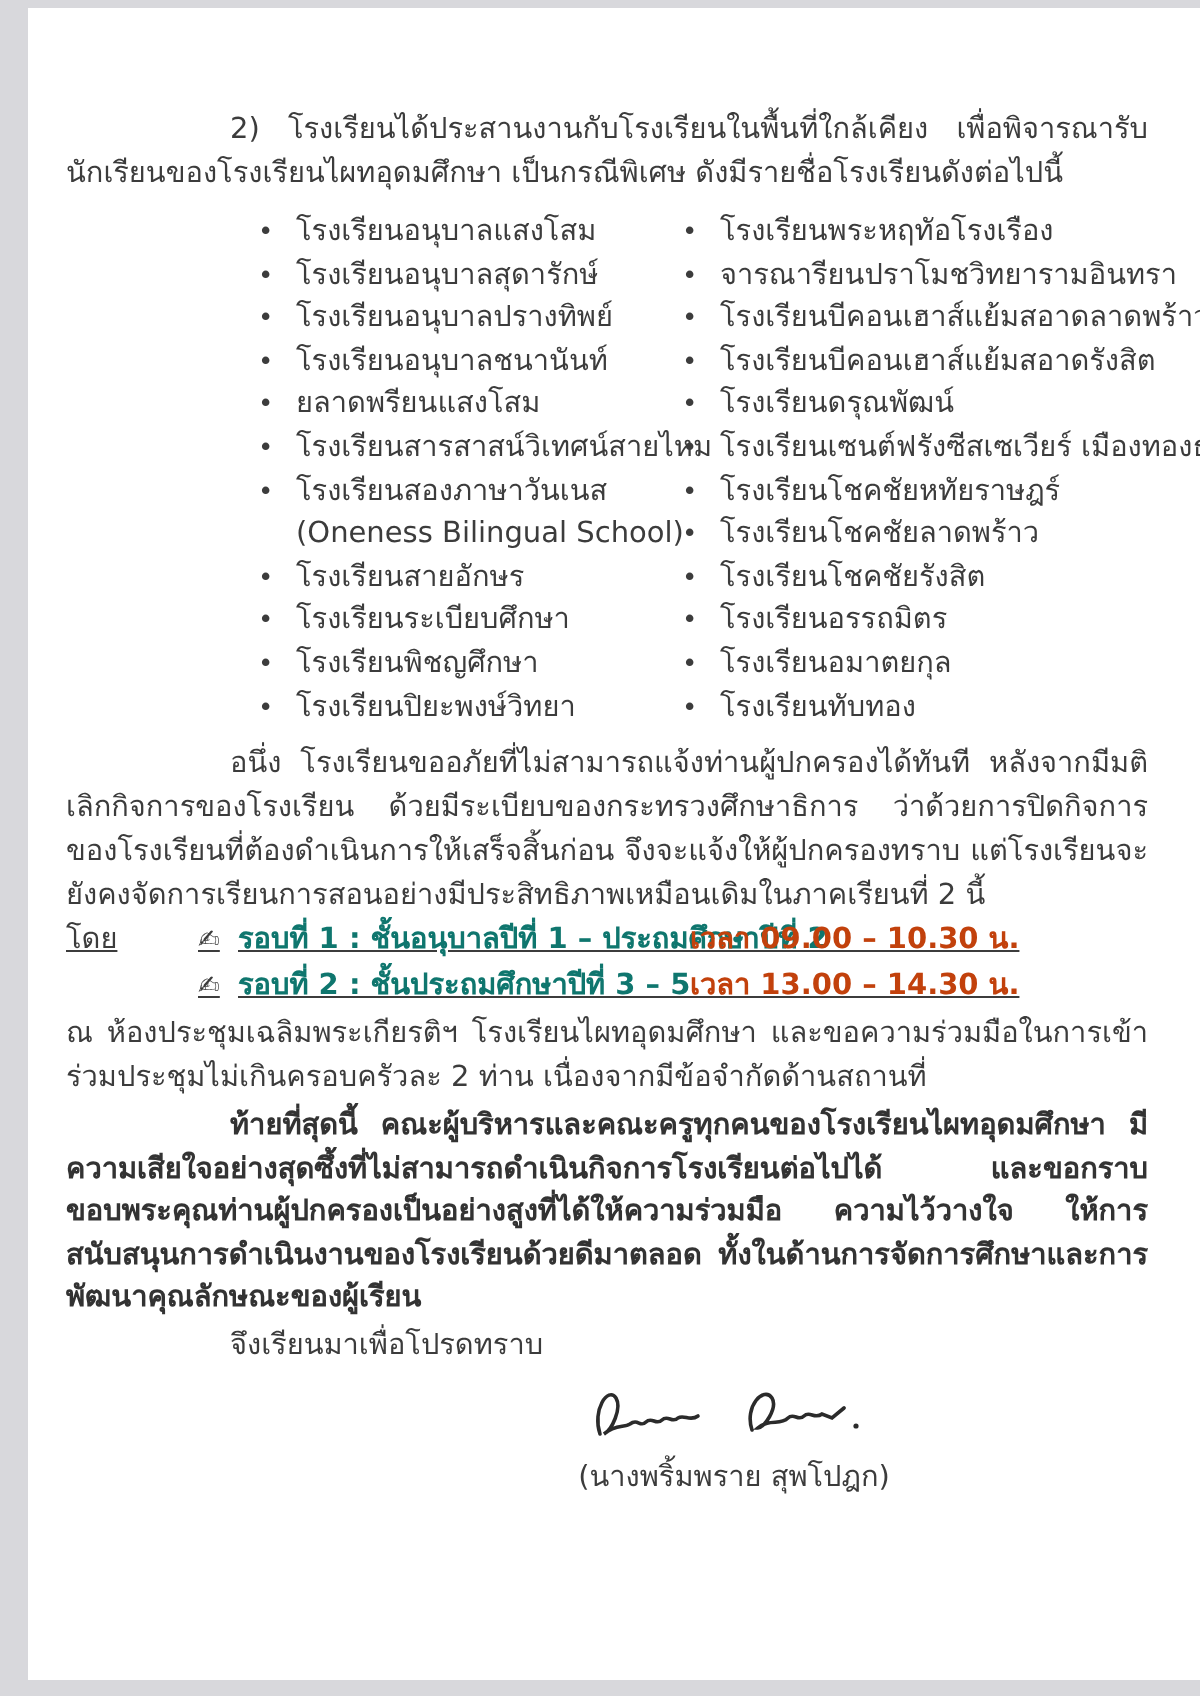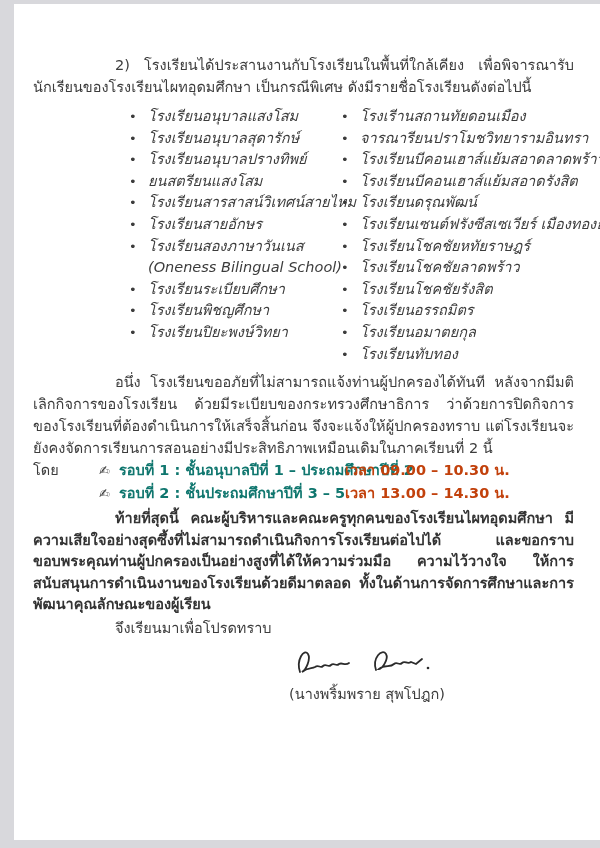--- a/index.html
+++ b/index.html
@@ -21,28 +21,27 @@
   .no-indent{text-indent:0;}
   .bold{font-weight:bold;color:#333;}
   
   .school-columns{display:flex;margin-top:8px;margin-bottom:6px;}
   .school-col{list-style:none;margin:0;padding:0;}
   .school-col.left{margin-left:96px;width:212px;}
   .school-col.right{flex:1;}
   .school-col li{
     position:relative;padding-left:19px;line-height:21.6px;
     white-space:nowrap;
-    font-style:italic;
   }
   .school-col li::before{
     content:"\2022";position:absolute;left:0;top:0;font-size:13px;
   }
   .school-sub{display:block;white-space:nowrap;}
   
-  .round-row{display:flex;line-height:23px;}
+  .round-row{display:flex;line-height:23px;text-decoration:underline;}
   .round-lead{width:66px;flex:none;}
   .round-main{width:246px;flex:none;display:flex;}
   .round-icon{width:20px;flex:none;font-size:13px;color:#3c3c3c;}
   .round-label{font-weight:bold;color:#0f766e;white-space:nowrap;}
   .round-time{font-weight:bold;color:#c2410c;white-space:nowrap;}
   .venue{text-align:justify;margin-top:1px;}
   .closing-para{margin-top:3px;line-height:21.5px;}
   .notify-line{margin-top:1px;}
   
   .closing-block{margin-left:228px;width:212px;margin-top:3px;text-align:center;}
@@ -55,33 +54,34 @@
 <div class="page">
   <div class="content">
 
     <p class="para">2)  โรงเรียนได้ประสานงานกับโรงเรียนในพื้นที่ใกล้เคียง เพื่อพิจารณารับนักเรียนของโรงเรียนไผทอุดมศึกษา เป็นกรณีพิเศษ ดังมีรายชื่อโรงเรียนดังต่อไปนี้</p>
 
     <div class="school-columns">
       <ul class="school-col left">
         <li><span>โรงเรียนอนุบาลแสงโสม</span></li>
         <li><span>โรงเรียนอนุบาลสุดารักษ์</span></li>
         <li><span>โรงเรียนอนุบาลปรางทิพย์</span></li>
-        <li><span>ยนสตรียนแสงโสม</span></li>
+        <li><span>โรงเรียนอนุบาลชนานันท์</span></li>
+        <li><span>ยลาดพรียนแสงโสม</span></li>
         <li><span>โรงเรียนสารสาสน์วิเทศน์สายไหม</span></li>
-        <li><span>โรงเรียนสายอักษร</span></li>
         <li>
           <span>โรงเรียนสองภาษาวันเนส</span>
           <span class="school-sub">(Oneness Bilingual School)</span>
         </li>
+        <li><span>โรงเรียนสายอักษร</span></li>
         <li><span>โรงเรียนระเบียบศึกษา</span></li>
         <li><span>โรงเรียนพิชญศึกษา</span></li>
         <li><span>โรงเรียนปิยะพงษ์วิทยา</span></li>
       </ul>
       <ul class="school-col right">
-        <li><span>โรงเรีานสถานทัยดอนเมือง</span></li>
+        <li><span>โรงเรียนพระหฤทัอโรงเรือง</span></li>
         <li><span>จารณารียนปราโมชวิทยารามอินทรา</span></li>
         <li><span>โรงเรียนบีคอนเฮาส์แย้มสอาดลาดพร้าว</span></li>
         <li><span>โรงเรียนบีคอนเฮาส์แย้มสอาดรังสิต</span></li>
         <li><span>โรงเรียนดรุณพัฒน์</span></li>
         <li><span>โรงเรียนเซนต์ฟรังซีสเซเวียร์ เมืองทองธานี</span></li>
         <li><span>โรงเรียนโชคชัยหทัยราษฎร์</span></li>
         <li><span>โรงเรียนโชคชัยลาดพร้าว</span></li>
         <li><span>โรงเรียนโชคชัยรังสิต</span></li>
         <li><span>โรงเรียนอรรถมิตร</span></li>
         <li><span>โรงเรียนอมาตยกุล</span></li>
@@ -104,20 +104,21 @@
       <div class="round-row">
         <span class="round-lead"></span>
         <span class="round-main">
           <span class="round-icon">✍</span>
           <span class="round-label">รอบที่ 2 : ชั้นประถมศึกษาปีที่ 3 – 5</span>
         </span>
         <span class="round-time">เวลา 13.00 – 14.30 น.</span>
       </div>
     </div>
 
+    <p class="para no-indent venue">ณ  ห้องประชุมเฉลิมพระเกียรติฯ โรงเรียนไผทอุดมศึกษา และขอความร่วมมือในการเข้าร่วมประชุมไม่เกินครอบครัวละ 2 ท่าน เนื่องจากมีข้อจำกัดด้านสถานที่</p>
 
     <p class="para bold closing-para">ท้ายที่สุดนี้ คณะผู้บริหารและคณะครูทุกคนของโรงเรียนไผทอุดมศึกษา มีความเสียใจอย่างสุดซึ้งที่ไม่สามารถดำเนินกิจการโรงเรียนต่อไปได้ และขอกราบขอบพระคุณท่านผู้ปกครองเป็นอย่างสูงที่ได้ให้ความร่วมมือ ความไว้วางใจ ให้การสนับสนุนการดำเนินงานของโรงเรียนด้วยดีมาตลอด ทั้งในด้านการจัดการศึกษาและการพัฒนาคุณลักษณะของผู้เรียน</p>
 
     <p class="para notify-line">จึงเรียนมาเพื่อโปรดทราบ</p>
 
     <div class="closing-block">
       <svg class="signature" width="150" height="40" viewBox="0 0 150 40">
         <g fill="none" stroke="#2b2b2b" stroke-width="1.8" stroke-linecap="round">
           <path d="M8 30 C 4 18, 12 6, 16 12 C 19 17, 14 28, 10 30 C 16 25, 20 27, 23 25 C 27 22, 28 27, 31 24 C 34 21, 36 26, 39 23 C 42 20, 44 25, 47 22 C 50 20, 53 24, 57 21"></path>
           <path d="M84 28 C 80 16, 90 6, 94 12 C 97 17, 90 27, 87 27 C 93 22, 98 26, 102 22 C 105 19, 107 24, 110 21 C 113 18, 115 23, 119 20 L 124 22 L 130 17"></path>

